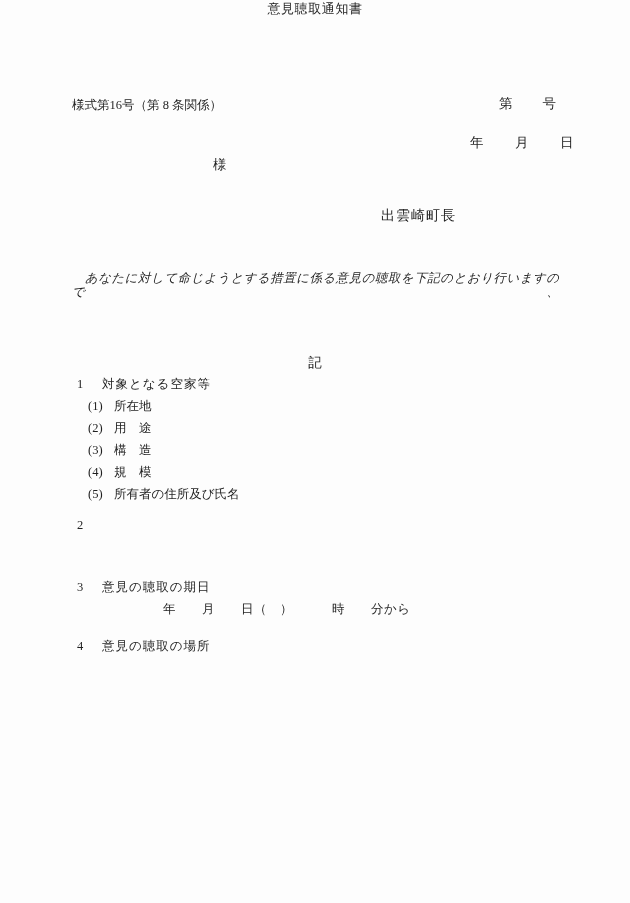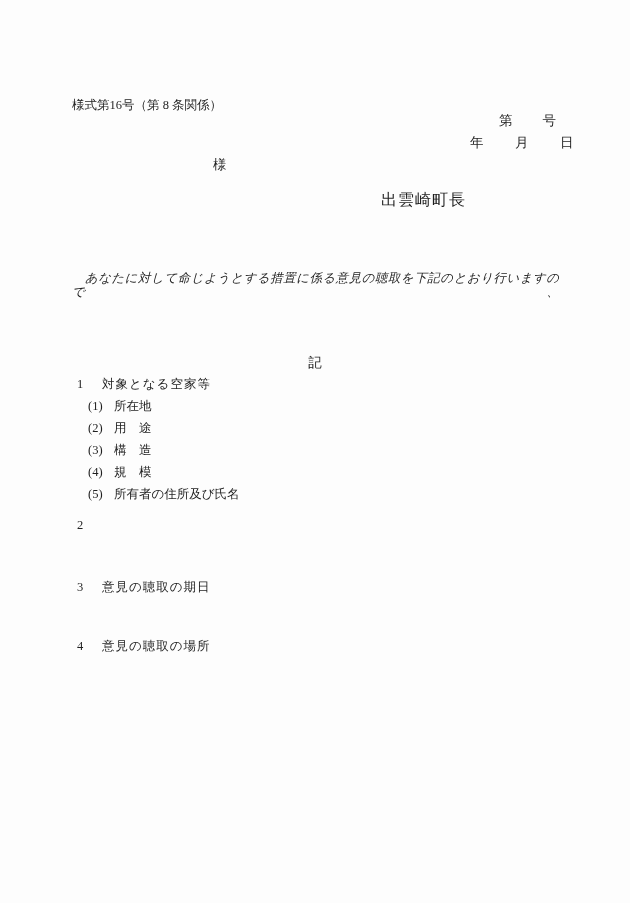--- a/index.html
+++ b/index.html
@@ -9,24 +9,24 @@
     height: 903px;
     background: #fdfdfd;
     color: #1f1f1f;
     font-family: "Liberation Serif", "DejaVu Serif", serif;
     font-size: 12.5px;
     overflow: hidden;
   }
   .line { position: absolute; line-height: 1.15; white-space: pre; }
 
   .form-number   { left: 72px;  top: 98px; }
-  .doc-number    { top: 113px; right: 73px; letter-spacing: 1px; font-size: 13.5px; }
+  .doc-number    { top: 96px; right: 73px; letter-spacing: 1px; font-size: 13.5px; }
   .issue-date    { top: 135px; right: 55px; letter-spacing: 1.5px; font-size: 13.5px; margin-left: 12px; }
   .addressee     { left: 213px; top: 157px; font-size: 13.5px; }
-  .sender        { left: 381px; top: 191px; font-size: 16px; letter-spacing: 1px; }
+  .sender        { left: 381px; top: 208px; font-size: 14px; letter-spacing: 1px; }
   .doc-title     { left: 0; top: 235px; width: 630px; text-align: center;
                    font-size: 13px; letter-spacing: 0.6px; white-space: pre; }
 
   .para-line { position: absolute; left: 72px; width: 487px; font-size: 12.4px;
                line-height: 1.15; }
   .para-just { text-align: justify; text-align-last: justify; }
   .para-1 { top: 271px; font-style: italic; }
   .para-2 { top: 293px; }
   .para-3 { top: 315px; }
 
@@ -60,20 +60,21 @@
   <div class="line form-number">様式第16号（第 8 条関係）</div>
 
   <div class="line doc-number">第　　号</div>
 
   <div class="line issue-date">年　　月　　日</div>
 
   <div class="line addressee">様</div>
 
   <div class="line sender">出雲崎町長</div>
 
+  <div class="doc-title">意見聴取通知書</div>
 
   <div class="para-line para-just para-1">　あなたに対して命じようとする措置に係る意見の聴取を下記のとおり行いますので、</div>
 
   <div class="ki-marker">記</div>
 
   <div class="item item-1">
     <span class="num">1</span>
     <span class="lbl">対象となる空家等</span>
   </div>
 
@@ -100,19 +101,20 @@
 
   <div class="item item-2">
     <span class="num">2</span>
   </div>
 
   <div class="item item-3">
     <span class="num">3</span>
     <span class="lbl">意見の聴取の期日</span>
   </div>
 
+  <div class="datetime-blank">年　　月　　日（　）　　　時　　分から</div>
 
   <div class="item item-4">
     <span class="num">4</span>
     <span class="lbl">意見の聴取の場所</span>
   </div>
 
 </div>
 
 </body></html>

